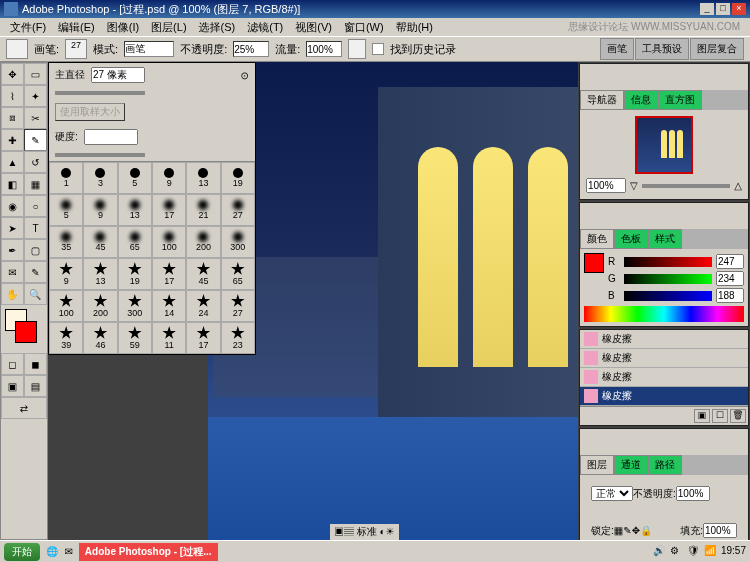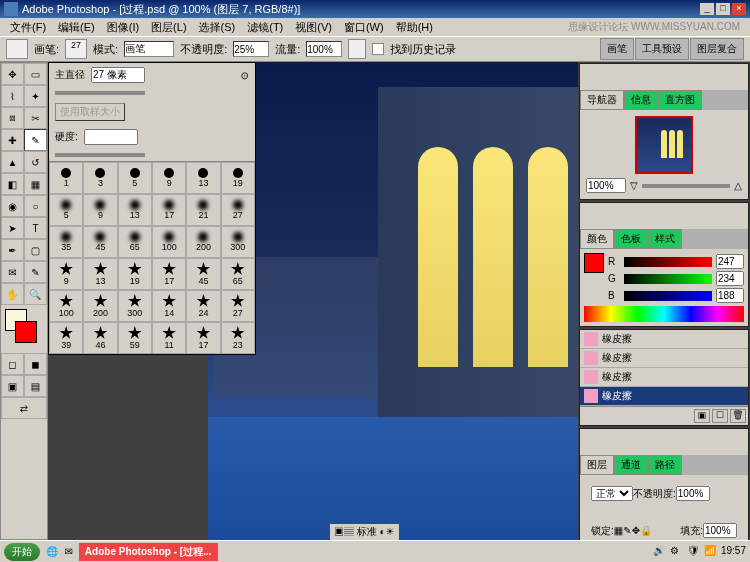--- a/index.html
+++ b/index.html
@@ -71,21 +71,21 @@
 .layer-opts select, .layer-opts input { font-size: 10px; }
 .layer-opts input { width: 34px; }
 .layer-item { display: flex; align-items: center; padding: 2px; gap: 4px; border-bottom: 1px solid #aaa; height: 22px; }
 .layer-item.sel { background: #1a3a7a; color: #fff; }
 .layer-item .eye { width: 14px; height: 14px; display: flex; align-items: center; justify-content: center; }
 .layer-item .thumb { width: 18px; height: 16px; background: #fff; border: 1px solid #888; }
 .layer-item .thumb.blue { background: linear-gradient(#1a2a5a,#2a4a8a); }
 .panel .footer { display: flex; justify-content: flex-end; gap: 2px; padding: 2px; border-top: 1px solid #888; }
 .panel .footer span { width: 16px; height: 14px; border: 1px solid #888; text-align: center; font-size: 9px; }
 .statusbar { position: absolute; bottom: 0; left: 0; width: 100%; height: 22px; background: #d4d0c8; border-top: 1px solid #fff; display: flex; align-items: center; font-size: 10px; padding: 0 4px; gap: 6px; }
-.statusbar .start { background: linear-gradient(#48a048, #2a7a2a); color: #fff; padding: 2px 8px; border-radius: 9px; }
+.statusbar .start { background: linear-gradient(#48a048, #2a7a2a); color: #fff; padding: 2px 8px; border-radius: 4px; }
 .statusbar .task { background: #ef4444; color: #fff; padding: 2px 6px; font-weight: bold; }
 .statusbar .tray { margin-left: auto; display: flex; gap: 3px; align-items: center; }
 .statusbar .tray span { width: 14px; height: 14px; }
 .canvas-status { position: absolute; bottom: 22px; left: 330px; font-size: 10px; background: #d4d0c8; padding: 1px 4px; }
 </style>
 </head>
 <body>
 
 <div class="titlebar">
   <div class="logo"></div>

